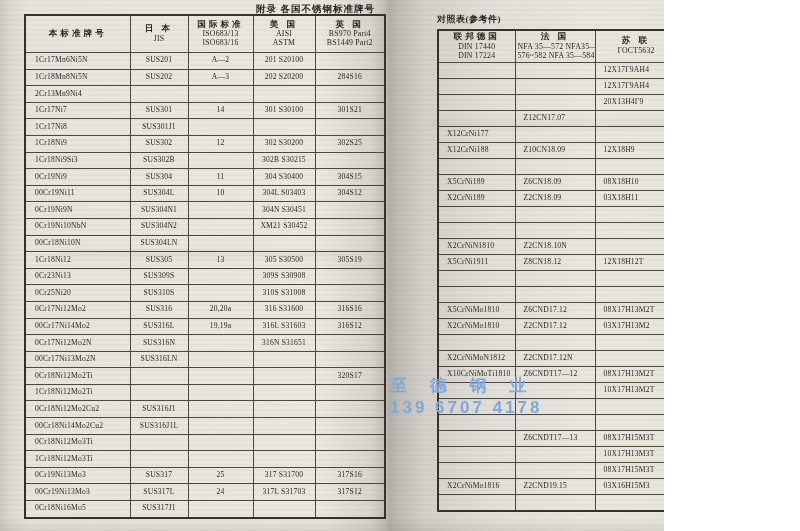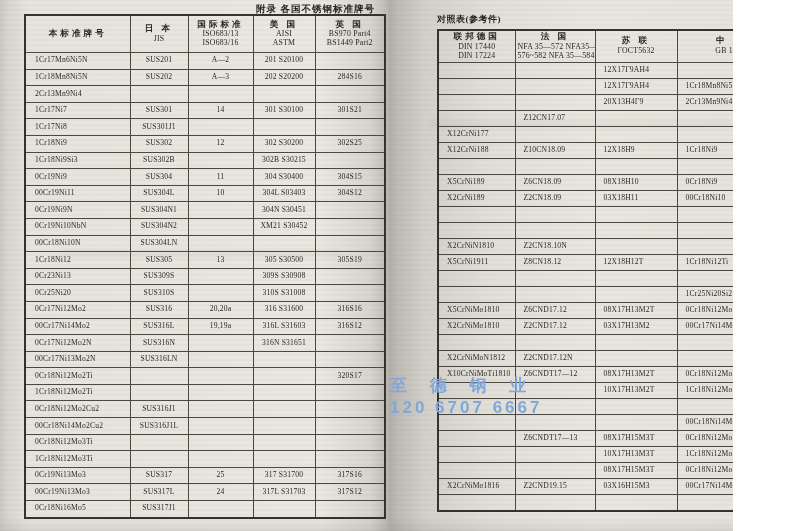--- a/index.html
+++ b/index.html
@@ -1,20 +1,21 @@
 <!DOCTYPE html>
 <html><head>
 <meta charset="utf-8">
 <style>
   html,body{margin:0;padding:0;}
   .scan{
-    position:relative;width:733px;height:531px;overflow:hidden;
+    position:relative;width:652px;height:531px;overflow:hidden;
     background:#b3b0aa;
     font-family:"Liberation Serif","DejaVu Serif",serif;
     color:#262320;
+    padding-left:12px;
   }
   .page-left{
     position:absolute;left:0;top:0;width:389px;height:531px;
     background:linear-gradient(90deg,#d3d0c9 0px,#e7e4dd 28px,#eae7e0 320px,#d8d5ce 370px,#bdbab4 389px);
     box-shadow:inset 0 -6px 10px rgba(0,0,0,0.08);
   }
   .page-right{
     position:absolute;left:389px;top:0;width:411px;height:531px;
     background:linear-gradient(90deg,#b7b4ae 0px,#d3d0c9 35px,#e2dfd8 100px,#e9e6df 200px,#e5e2db 411px);
     box-shadow:inset 0 -6px 10px rgba(0,0,0,0.08);
@@ -503,18 +504,18 @@
           <td></td>
           <td></td>
           <td></td>
           <td></td>
         </tr>
       </tbody>
   </table>
 
   <div class="watermark" style="color: rgb(127, 167, 220);">
     <span class="w1">至 德 钢 业</span>
-    <span class="w2">120 6707 6667</span>
+    <span class="w2">139 6707 4178</span>
   </div>
 
   <div class="smudge" style="left:430px;top:120px;width:300px;height:8px;"></div>
   <div class="smudge" style="left:60px;top:250px;width:280px;height:8px;"></div>
 </div>
 
 </body></html>

